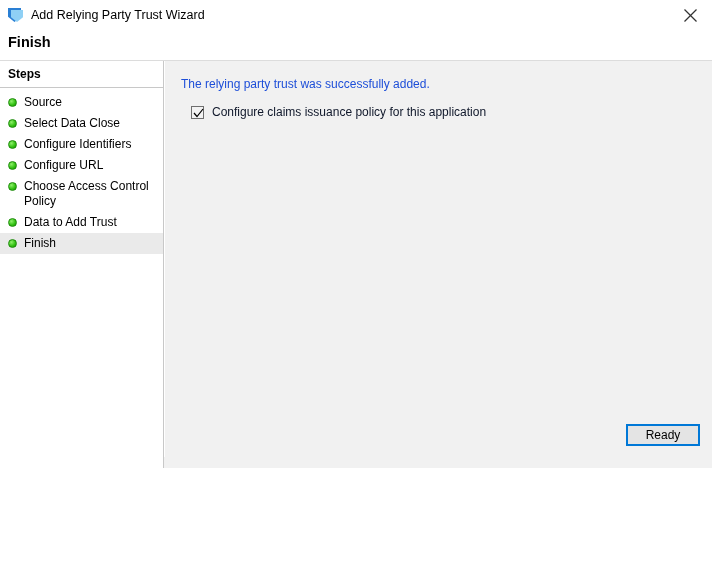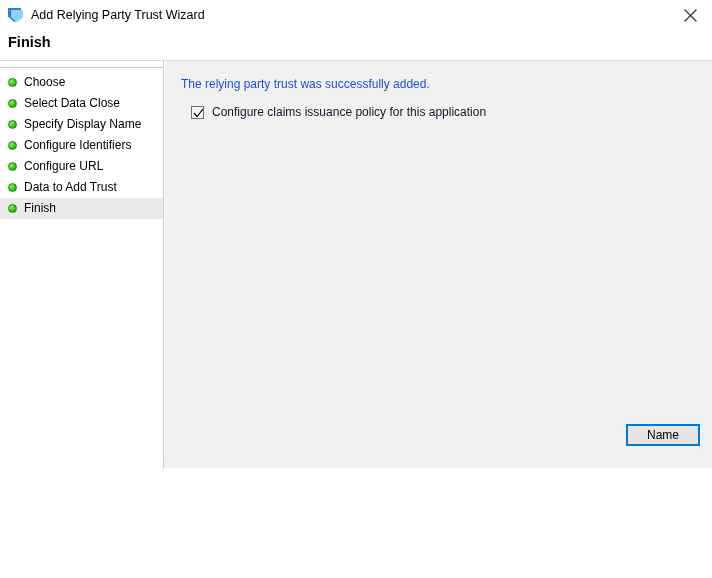--- a/index.html
+++ b/index.html
@@ -249,41 +249,42 @@
     </div>
   </div>
 
   <div class="header">
     <div class="header-title">Finish</div>
   </div>
 
   <div class="body">
 
     <div class="steps-pane">
+      <div class="steps-heading">Steps</div>
       <div class="steps-divider"></div>
 
       <div class="step">
         <span class="bullet"></span>
-        <span class="step-label">Choose</span>
+        <span class="step-label">Source</span>
       </div>
       <div class="step">
         <span class="bullet"></span>
         <span class="step-label">Select Data Close</span>
       </div>
       <div class="step">
         <span class="bullet"></span>
-        <span class="step-label">Specify Display Name</span>
-      </div>
-      <div class="step">
-        <span class="bullet"></span>
         <span class="step-label">Configure Identifiers</span>
       </div>
       <div class="step">
         <span class="bullet"></span>
         <span class="step-label">Configure URL</span>
+      </div>
+      <div class="step">
+        <span class="bullet"></span>
+        <span class="step-label">Choose Access Control Policy</span>
       </div>
       <div class="step">
         <span class="bullet"></span>
         <span class="step-label">Data to Add Trust</span>
       </div>
       <div class="step selected">
         <span class="bullet"></span>
         <span class="step-label">Finish</span>
       </div>
     </div>
@@ -295,21 +296,21 @@
           <span class="checkbox">
             <svg width="11" height="11" viewBox="0 0 11 11">
               <polyline points="1,5 4,8.5 10,1" fill="none" stroke="#000" stroke-width="1.2"></polyline>
             </svg>
           </span>
           <span class="checkbox-label">Configure claims issuance policy for this application</span>
         </div>
       </div>
 
       <div class="footer">
-        <div class="btn default">Name</div>
+        <div class="btn default">Ready</div>
       </div>
     </div>
   </div>
 
   <div class="bottom-strip">
     <div class="left"></div>
     <div class="right"></div>
   </div>
 
 </div>

